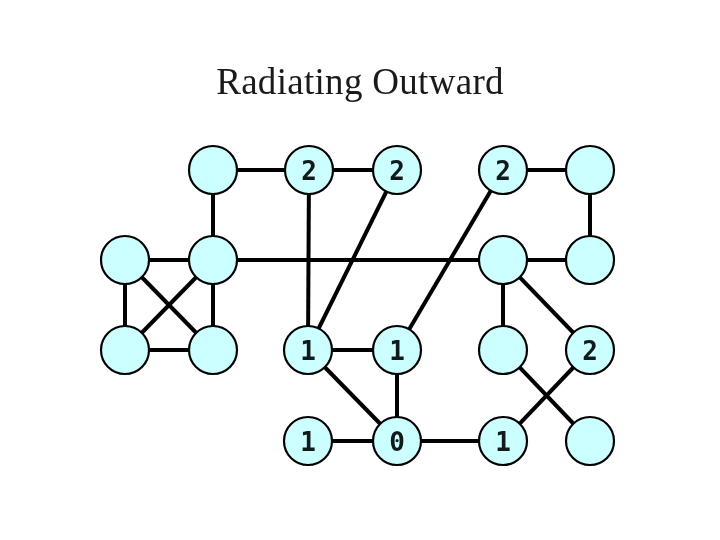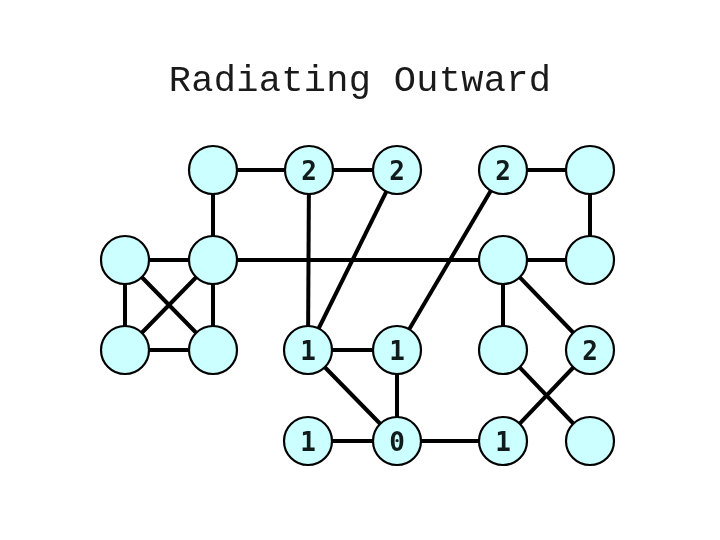--- a/index.html
+++ b/index.html
@@ -13,21 +13,21 @@
     height: 540px;
     background: #ffffff;
     overflow: hidden;
   }
   #title {
     position: absolute;
     left: 0;
     top: 60px;
     width: 720px;
     text-align: center;
-    font-family: Liberation Mono, monospace;
+    font-family: Liberation Serif, serif;
     font-size: 37px;
     font-weight: 400;
     color: #1a1a1a;
     letter-spacing: 0.3px;
     white-space: nowrap;
   }
   #graph {
     position: absolute;
     left: 0;
     top: 0;

